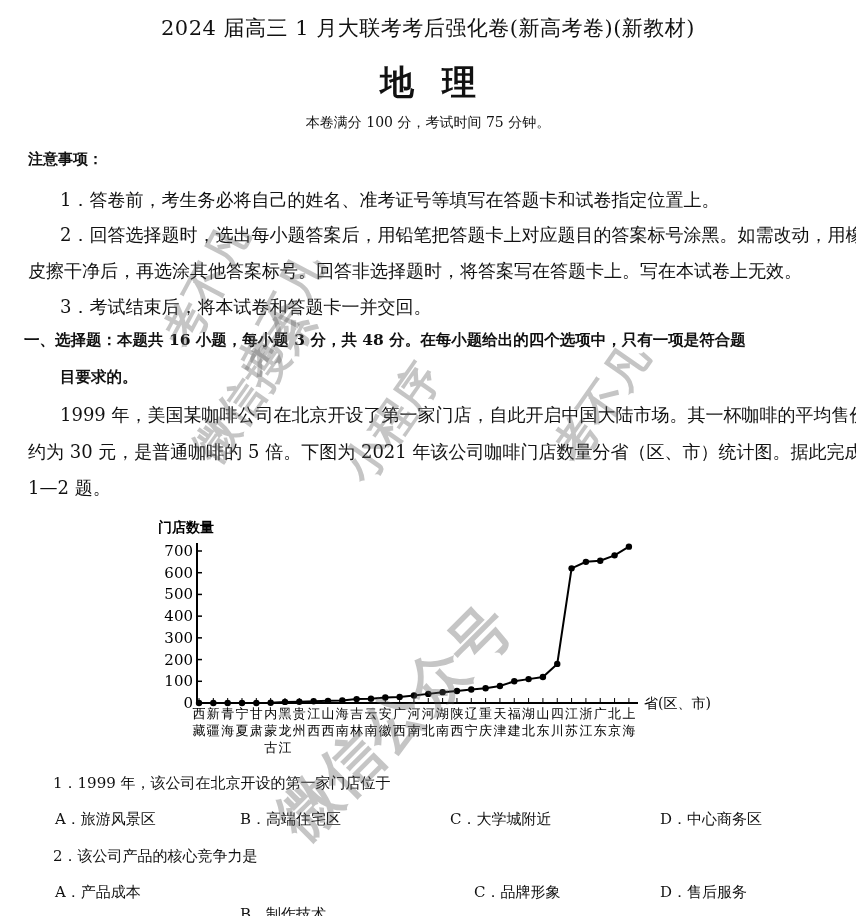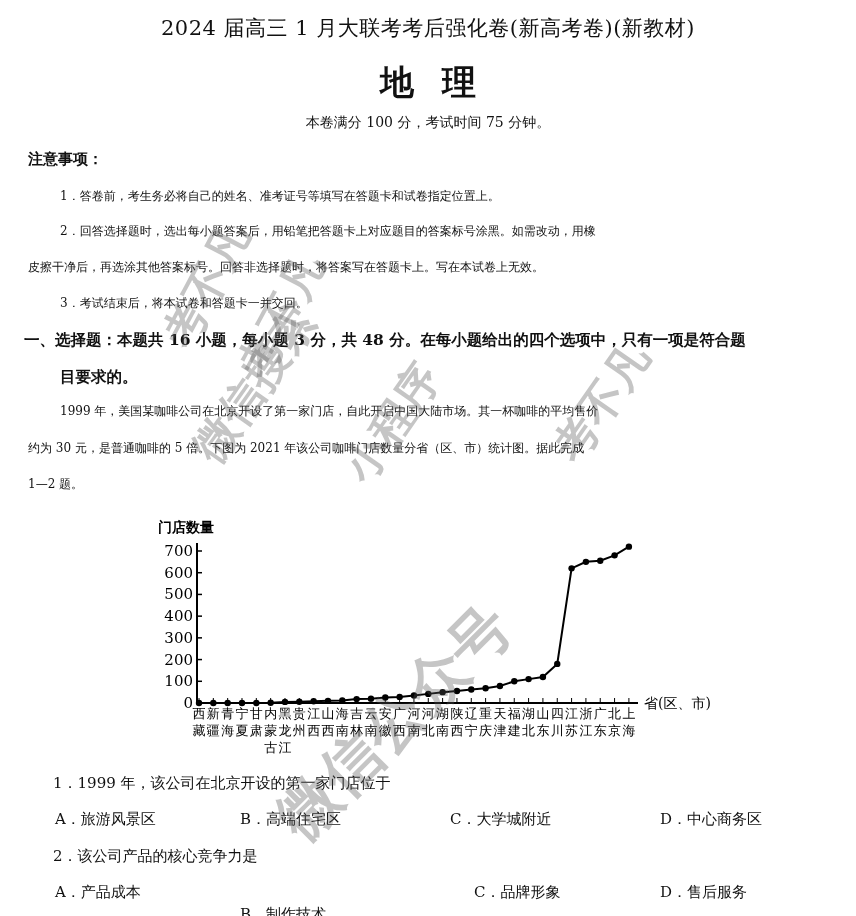--- a/index.html
+++ b/index.html
@@ -3,21 +3,21 @@
 <meta charset="utf-8">
 <style>
   html, body { margin:0; padding:0; background:#ffffff; }
   body { width:856px; height:916px; position:relative; overflow:hidden;
          font-family: "DejaVu Serif", "Liberation Serif", serif; color:#111; }
   .abs { position:absolute; white-space:nowrap; }
   .title { left:0; width:856px; top:14px; text-align:center; font-size:21px; letter-spacing:0.5px; }
   .subject { left:0; width:856px; top:60px; text-align:center; font-size:34px; font-weight:bold; letter-spacing:28px; text-indent:28px; }
   .meta { left:0; width:856px; top:114px; text-align:center; font-size:14px; }
   .notes-head { left:28px; top:150px; font-size:15px; font-weight:bold; }
-  .p { font-size:12px; }
+  .p { font-size:18px; }
   .sec { font-size:15.5px; font-weight:bold; }
   .chart { left:150px; top:510px; width:580px; height:260px; }
   .q { font-size:15px;margin-left:25px; }
   .opt { font-size:15px; }
   .wm { position:absolute; font-family:"DejaVu Sans", sans-serif; font-weight:bold; color:rgba(90,90,90,0.35);
         font-size:44px; transform-origin:left top; pointer-events:none; white-space:nowrap; }
 </style>
 </head>
 <body>
 

